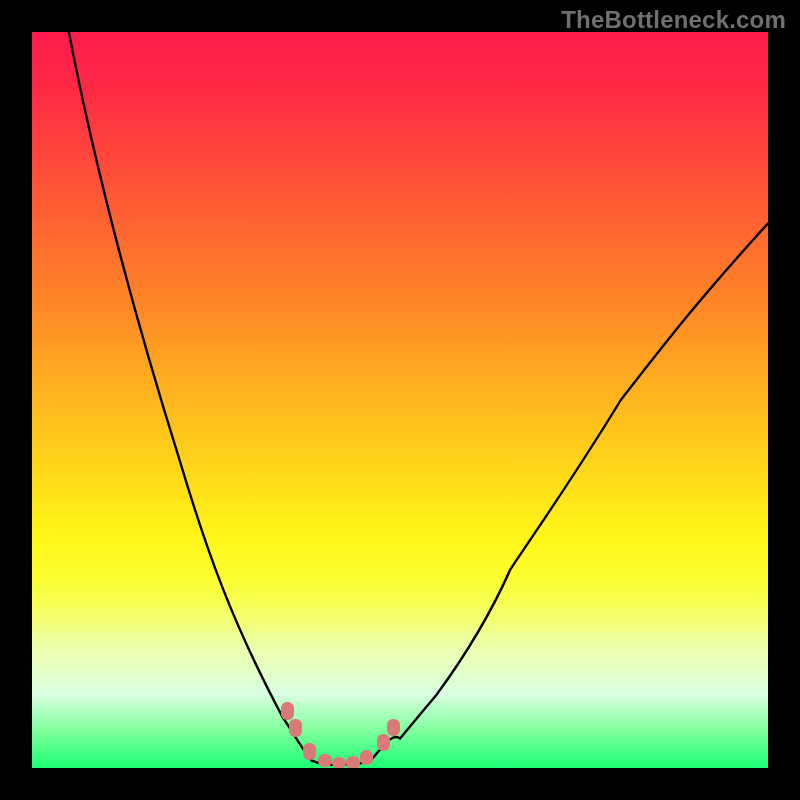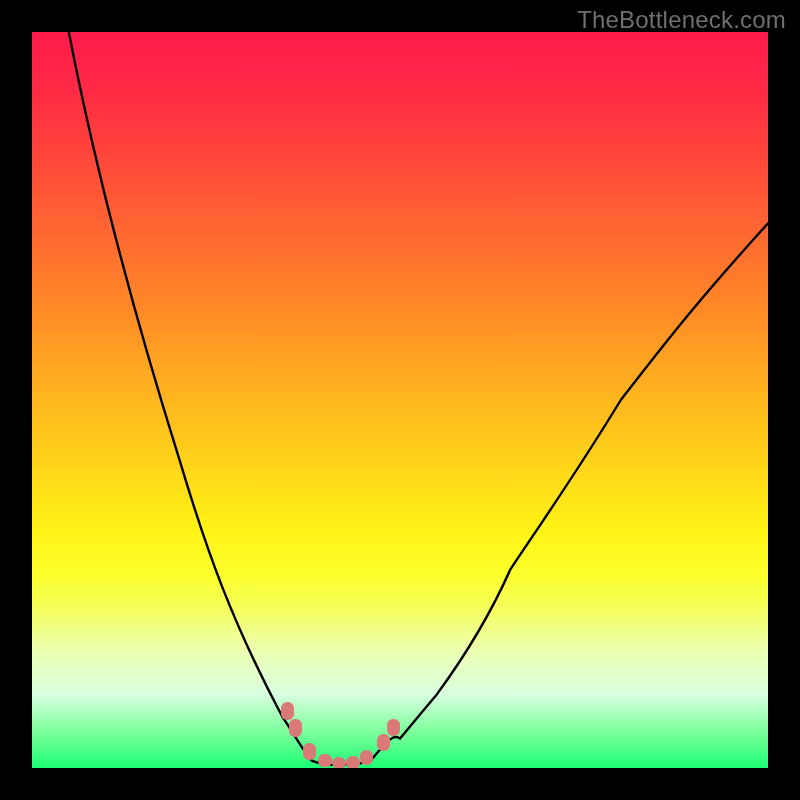--- a/index.html
+++ b/index.html
@@ -15,21 +15,21 @@
     position: relative;
     width: 800px;
     height: 800px;
     background: #000;
   }
   .watermark {
     position: absolute;
     top: 6px;
     right: 14px;
     font-size: 24px;
-    font-weight: 400;
+    font-weight: 700;
     color: #6f6f6f;
     letter-spacing: 0.2px;
     user-select: none;
   }
   .plot-area {
     position: absolute;
     left: 32px;
     top: 32px;
     width: 736px;
     height: 736px;

